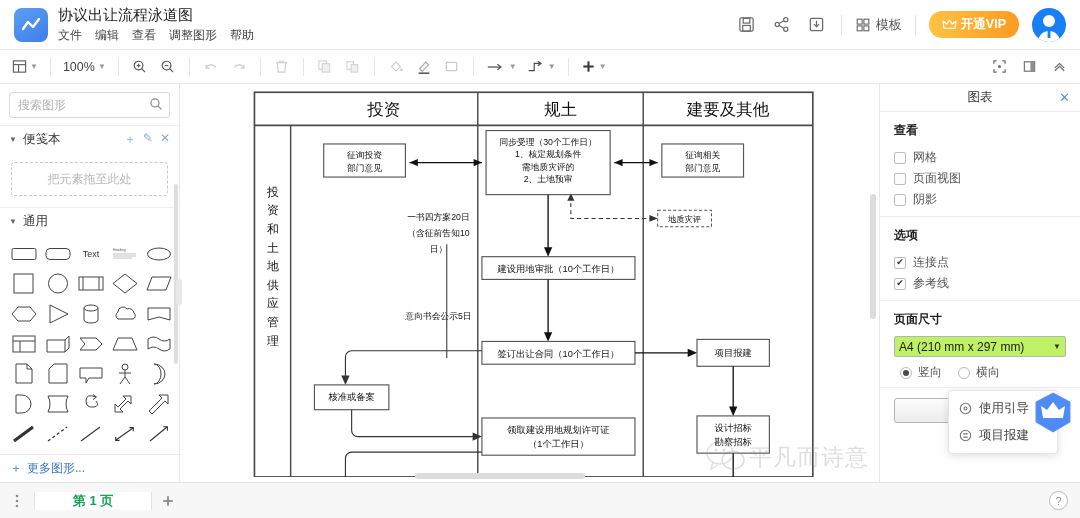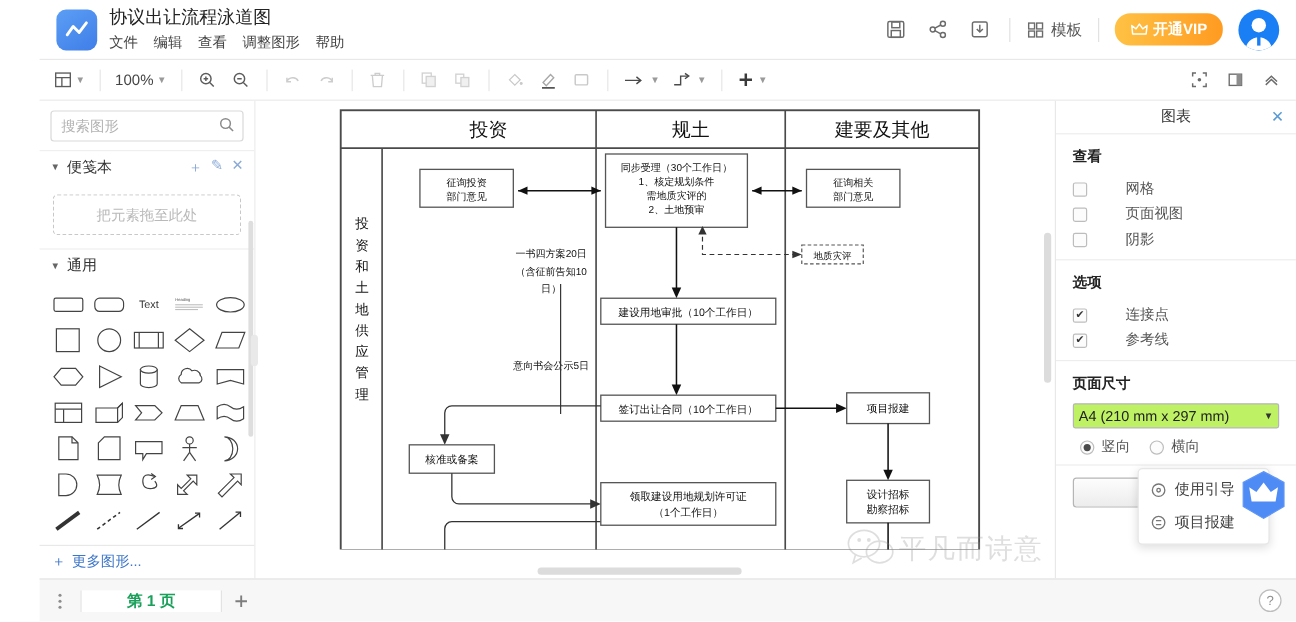--- a/index.html
+++ b/index.html
@@ -3,21 +3,21 @@
 <meta charset="utf-8">
 <style>
   * { box-sizing: border-box; margin:0; padding:0; }
   html,body { width:1080px; height:518px; overflow:hidden; }
   body {
     font-family: "Liberation Sans", "DejaVu Sans", sans-serif;
     font-size: 12px;
     color: #333;
     background:#fff;
   }
-  .app { width:1080px; height:518px; position:relative; display:flex; flex-direction:column;padding-left:33px; }
+  .app { width:1080px; height:518px; position:relative; display:flex; flex-direction:column; }
 
   
   .header { height:50px; flex:0 0 50px; display:flex; align-items:center; border-bottom:1px solid #e8e8e8; background:#fff; padding:0 14px; }
   .logo { width:34px; height:34px; border-radius:8px; background:linear-gradient(145deg,#5b9ef5,#3f7ee8); display:flex; align-items:center; justify-content:center; flex:0 0 34px; }
   .logo svg { display:block; }
   .titleblock { margin-left:10px; display:flex; flex-direction:column; justify-content:center; }
   .doc-title { font-size:15px; color:#222; line-height:18px; }
   .menubar { display:flex; gap:13px; margin-top:3px; }
   .menubar span { font-size:12px; color:#444; cursor:default; }
   .hdr-right { margin-left:auto; display:flex; align-items:center; gap:13px; }
@@ -64,21 +64,21 @@
   .hscroll { position:absolute; bottom:3px; left:235px; width:170px; height:6px; background:#dcdcdc; border-radius:3px; }
   .watermark { position:absolute; right:10px; bottom:8px; display:flex; align-items:center; gap:4px; opacity:.28; pointer-events:none; }
   .wm-text { font-size:23px; color:#8c8c8c; letter-spacing:1px; }
 
   
   .right { width:200px; flex:0 0 200px; background:#fff; display:flex; flex-direction:column; position:relative; }
   .rp-head { height:28px; display:flex; align-items:center; justify-content:center; position:relative; border-bottom:1px solid #ededed; font-size:12.5px; color:#333; }
   .rp-head .x { position:absolute; right:10px; top:6px; color:#5b9bd5; font-size:13px; cursor:pointer; }
   .rp-sec { padding:10px 14px 6px; border-bottom:1px solid #ededed; }
   .rp-title { font-size:12px; color:#222; font-weight:bold; margin-bottom:8px; }
-  .cbrow { display:flex; align-items:center; height:21px; font-size:12px; color:#555;gap:25px; }
+  .cbrow { display:flex; align-items:center; height:21px; font-size:12px; color:#555; }
   .cb { width:12px; height:12px; border:1px solid #bdbdbd; border-radius:2px; background:#fcfcfc; margin-right:7px; flex:0 0 12px; display:flex; align-items:center; justify-content:center; cursor:pointer; }
   .cb.on:after { content:"\2714"; font-size:9px; color:#333; line-height:1; }
   .rp-sec .withbtn { display:flex; align-items:center; }
   .img-btn { margin-left:auto; border:1px solid #b5b5b5; border-radius:3px; background:linear-gradient(#fdfdfd,#ededed); padding:2px 14px; font-size:12px; color:#333; cursor:pointer; font-family:inherit; }
   .sel { width:100%; height:21px; border:1px solid #b5b5b5; border-radius:2px; background:#bef264; font-size:12px; color:#222; padding:0 4px; font-family:inherit; display:flex; align-items:center; cursor:pointer; }
   .sel .sc { margin-left:auto; font-size:8px; color:#333; }
   .radios { display:flex; gap:16px; margin-top:7px; padding-left:6px; }
   .radio { display:flex; align-items:center; font-size:12px; color:#555; cursor:pointer; }
   .rd { width:12px; height:12px; border-radius:50%; border:1px solid #bdbdbd; background:#fcfcfc; margin-right:6px; display:flex; align-items:center; justify-content:center; }
   .rd.on:after { content:""; width:6px; height:6px; border-radius:50%; background:#4a4a4a; }

